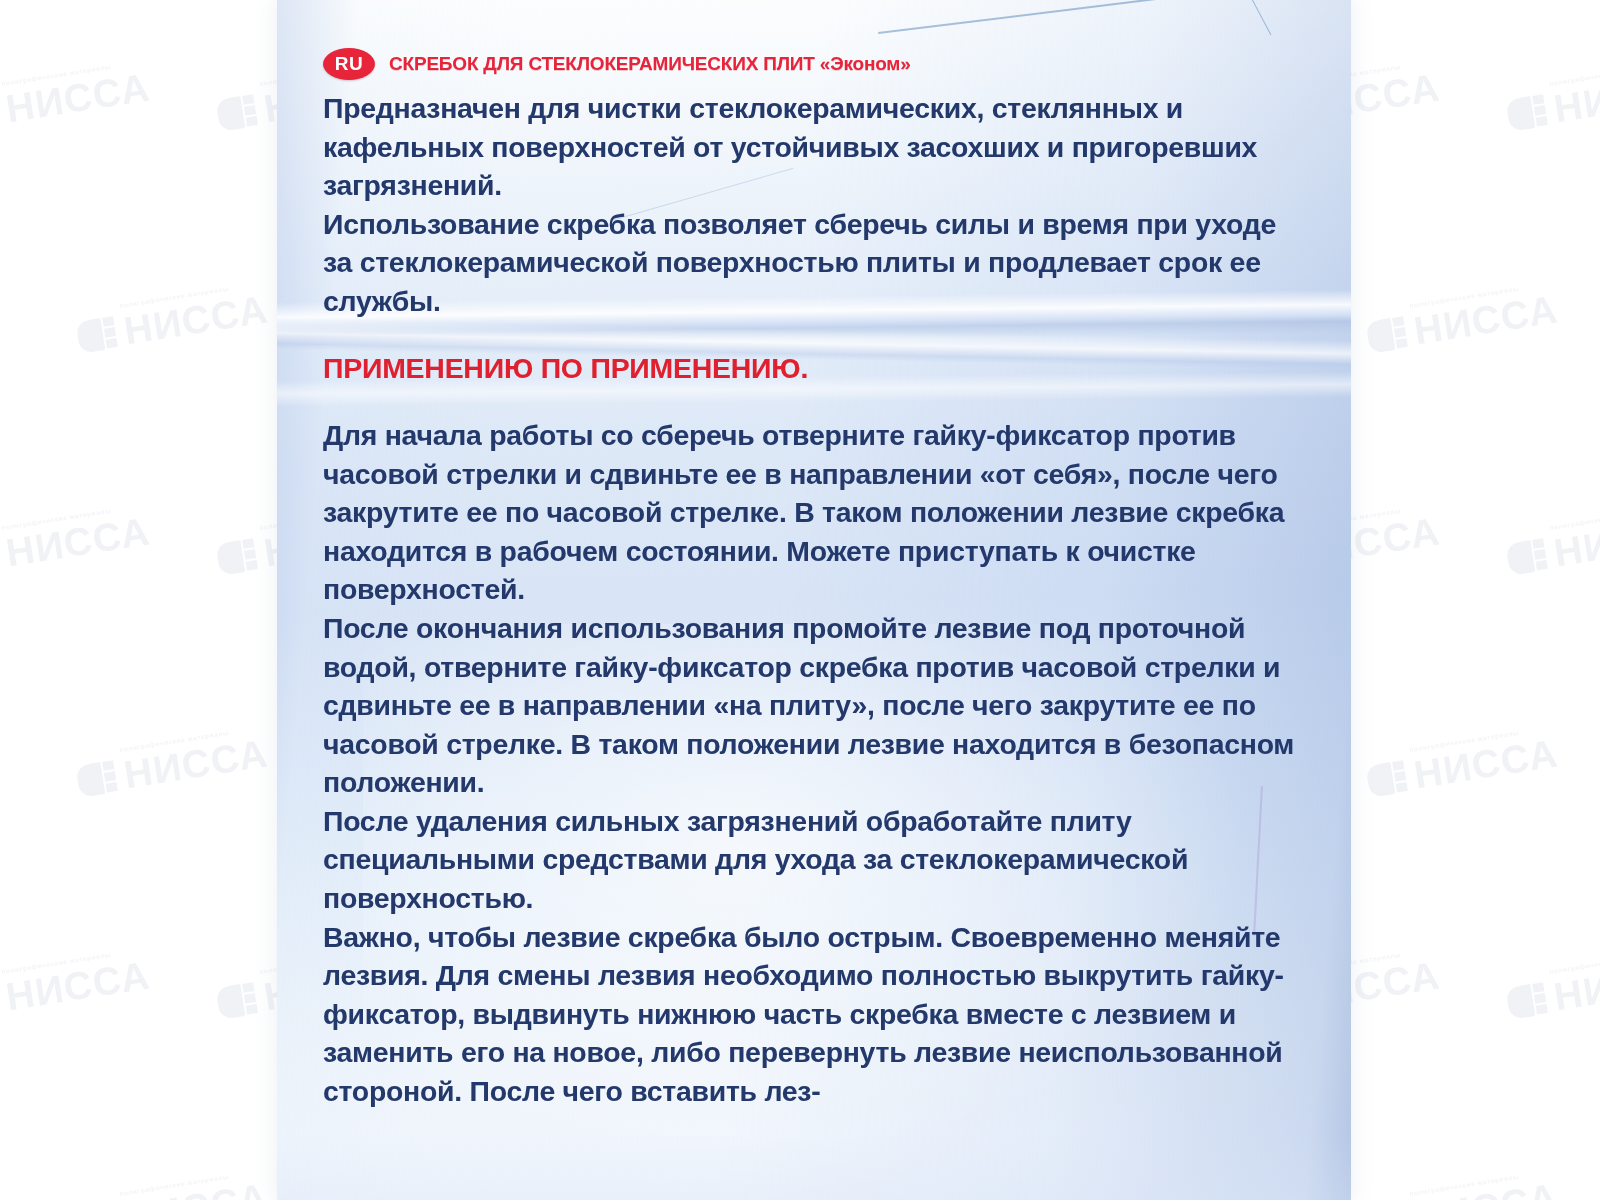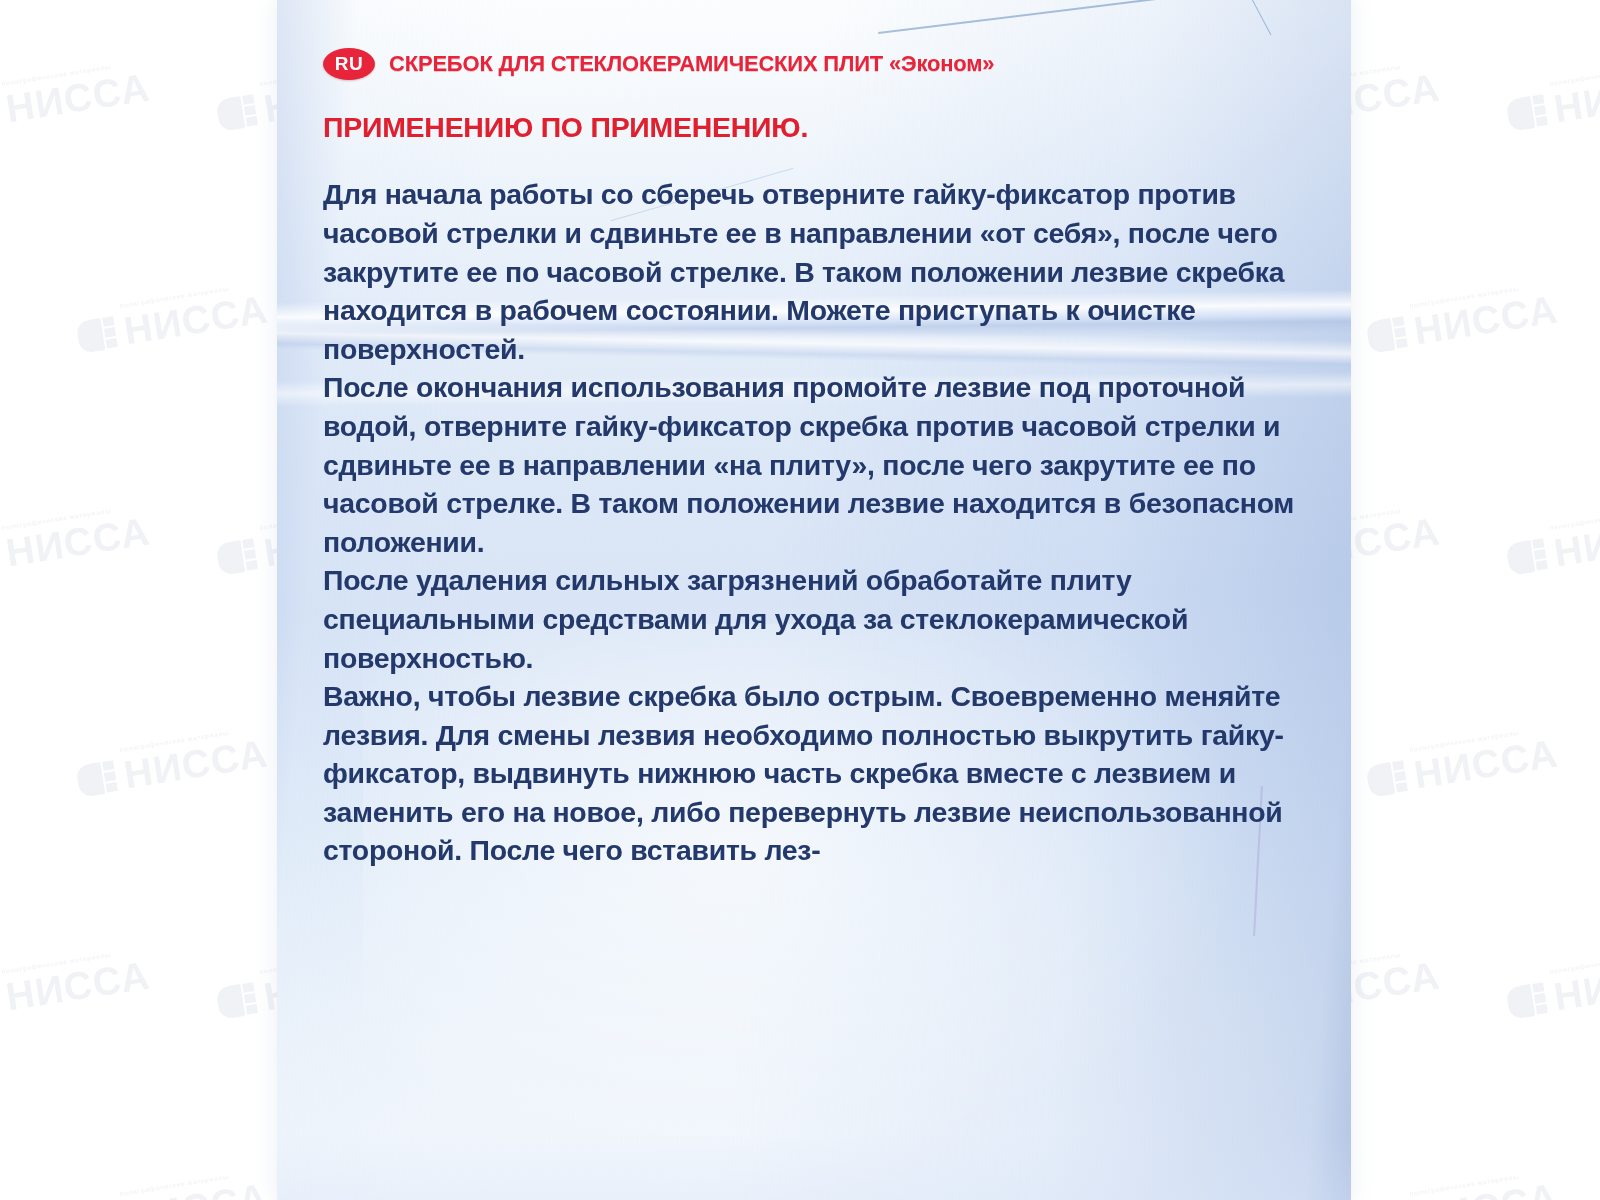--- a/index.html
+++ b/index.html
@@ -200,21 +200,21 @@
     font-size: 19px;
     letter-spacing: .5px;
     display: flex;
     align-items: center;
     justify-content: center;
     box-shadow: 0 1px 2px rgba(120,30,40,.25);
   }
   .title-text {
     color: #e8243a;
     font-weight: 700;
-    font-size: 22px;
+    font-size: 19px;
     letter-spacing: -.2px;
     white-space: nowrap;
     text-shadow: 0 .5px .5px rgba(200,50,60,.25);
   }
 
   .body-block {
     color: #24396b;
     font-weight: 700;
     font-size: 28.4px;
     line-height: 38.6px;
@@ -467,20 +467,22 @@
     <div class="scratch s4"></div>
 
     <div id="content">
 
       <div class="title-row">
         <span class="lang-badge">RU</span>
         <span class="title-text">СКРЕБОК ДЛЯ СТЕКЛОКЕРАМИЧЕСКИХ ПЛИТ «Эконом»</span>
       </div>
 
       <div class="body-block">
+        <p class="para">Предназначен для чистки стеклокерамических, стеклянных и кафельных поверхностей от устойчивых засохших и пригоревших загрязнений.</p>
+        <p class="para">Использование скребка позволяет сберечь силы и время при уходе за стеклокерамической поверхностью плиты и продлевает срок ее службы.</p>
 
         <p class="section-head">ПРИМЕНЕНИЮ ПО ПРИМЕНЕНИЮ.</p>
 
         <p class="para">Для начала работы со сберечь отверните гайку-фиксатор против часовой стрелки и сдвиньте ее в направлении «от себя», после чего закрутите ее по часовой стрелке. В таком положении лезвие скребка находится в рабочем состоянии. Можете приступать к очистке поверхностей.</p>
         <p class="para">После окончания использования промойте лезвие под проточной водой, отверните гайку-фиксатор скребка против часовой стрелки и сдвиньте ее в направлении «на плиту», после чего закрутите ее по часовой стрелке. В таком положении лезвие находится в безопасном положении.</p>
         <p class="para">После удаления сильных загрязнений обработайте плиту специальными средствами для ухода за стеклокерамической поверхностью.</p>
         <p class="para">Важно, чтобы лезвие скребка было острым. Своевременно меняйте лезвия. Для смены лезвия необходимо полностью выкрутить гайку-фиксатор, выдвинуть нижнюю часть скребка вместе с лезвием и заменить его на новое, либо перевернуть лезвие неиспользованной стороной. После чего вставить лез-</p>
       </div>
 
     </div>

